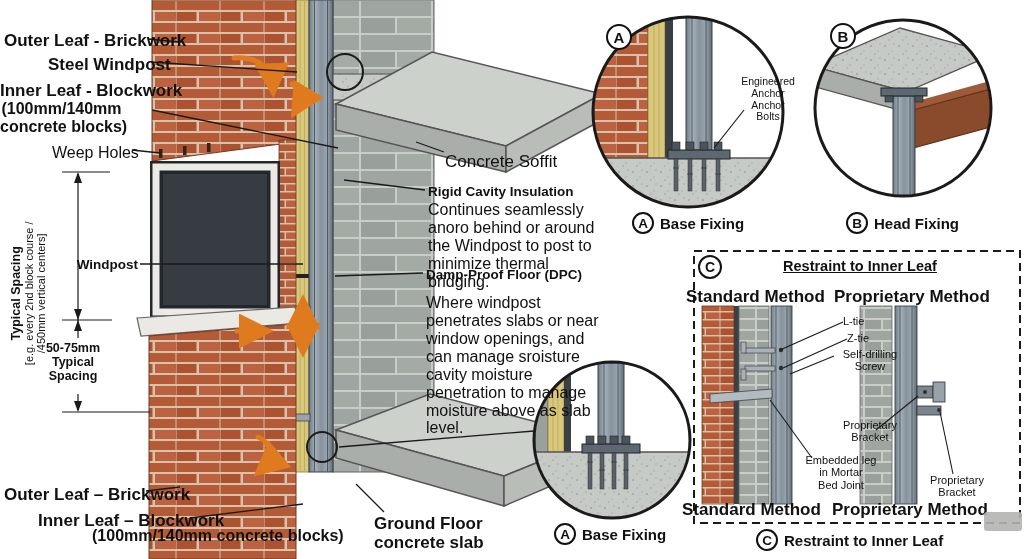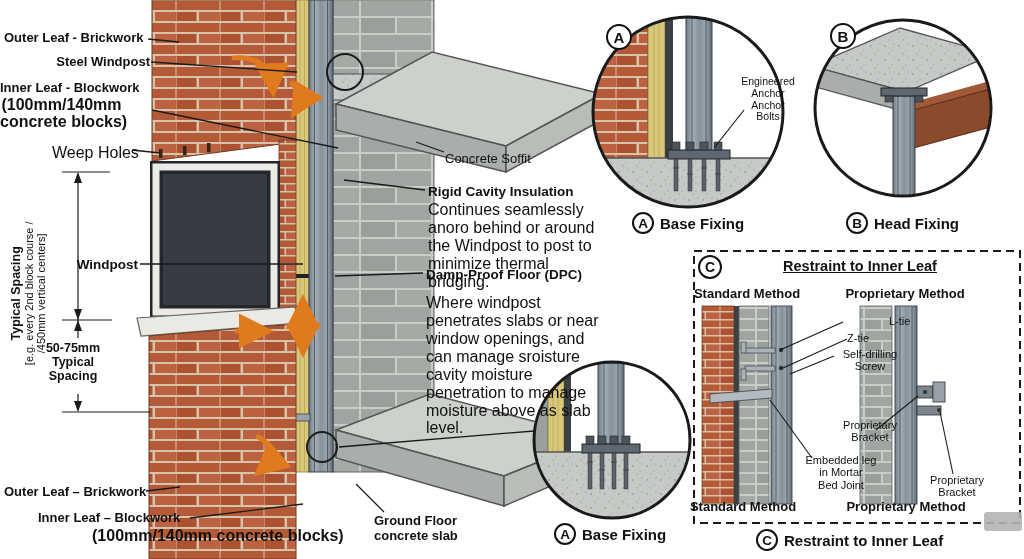--- a/index.html
+++ b/index.html
@@ -9,21 +9,21 @@
   svg.art{position:absolute;left:0;top:0;display:block}
   .lbl{position:absolute;line-height:1.12;white-space:nowrap}
   .wrap{white-space:normal}
   .b{font-weight:bold}
   .c{text-align:center}
   .r{text-align:right}
   .s10{font-size:10.5px}
   .s11{font-size:11px}
   .s12{font-size:16px}
   .s125{font-size:12.5px}
-  .s13{font-size:13px}
+  .s13{font-size:17px}
   .s135{font-size:13.5px}
   .s145{font-size:14.5px}
   .badge{display:inline-flex;flex:none;align-items:center;justify-content:center;
          border:2.5px solid #111;border-radius:50%;background:#fff;font-weight:bold;
          box-sizing:border-box}
   .badge.lg{width:26px;height:26px;font-size:15px}
   .badge.md{width:24px;height:24px;font-size:14px}
   .badge.sm{width:22px;height:22px;font-size:13.5px}
   .caption{position:absolute;display:flex;align-items:center;gap:6px}
   .cap-text{font-weight:bold;font-size:15px;white-space:nowrap}
@@ -366,21 +366,21 @@
   <div class="caption" style="left:554px;top:523px">
     <span class="badge sm">A</span>
     <span class="cap-text">Base Fixing</span>
   </div>
 
   <div class="badge md" style="position:absolute;left:698px;top:255px">C</div>
   <div class="lbl b s145 c underline" style="left:740px;top:258px;width:240px">Restraint to Inner Leaf</div>
   <div class="lbl b s13 c" style="left:686px;top:287px;width:122px">Standard Method</div>
   <div class="lbl b s13 c" style="left:834px;top:287px;width:142px">Proprietary Method</div>
 
-  <div class="lbl s11" style="left:889px;top:315px">L-tie</div>
+  <div class="lbl s11" style="left:843px;top:315px">L-tie</div>
   <div class="lbl s11" style="left:847px;top:332px">Z-tie</div>
   <div class="lbl s11 c" style="left:834px;top:348px;width:72px">
     <div>Self-drilling</div>
     <div>Screw</div>
   </div>
   <div class="lbl s11 c" style="left:836px;top:419px;width:68px">
     <div>Proprietary</div>
     <div>Bracket</div>
   </div>
   <div class="lbl s11 c" style="left:802px;top:454px;width:78px">

